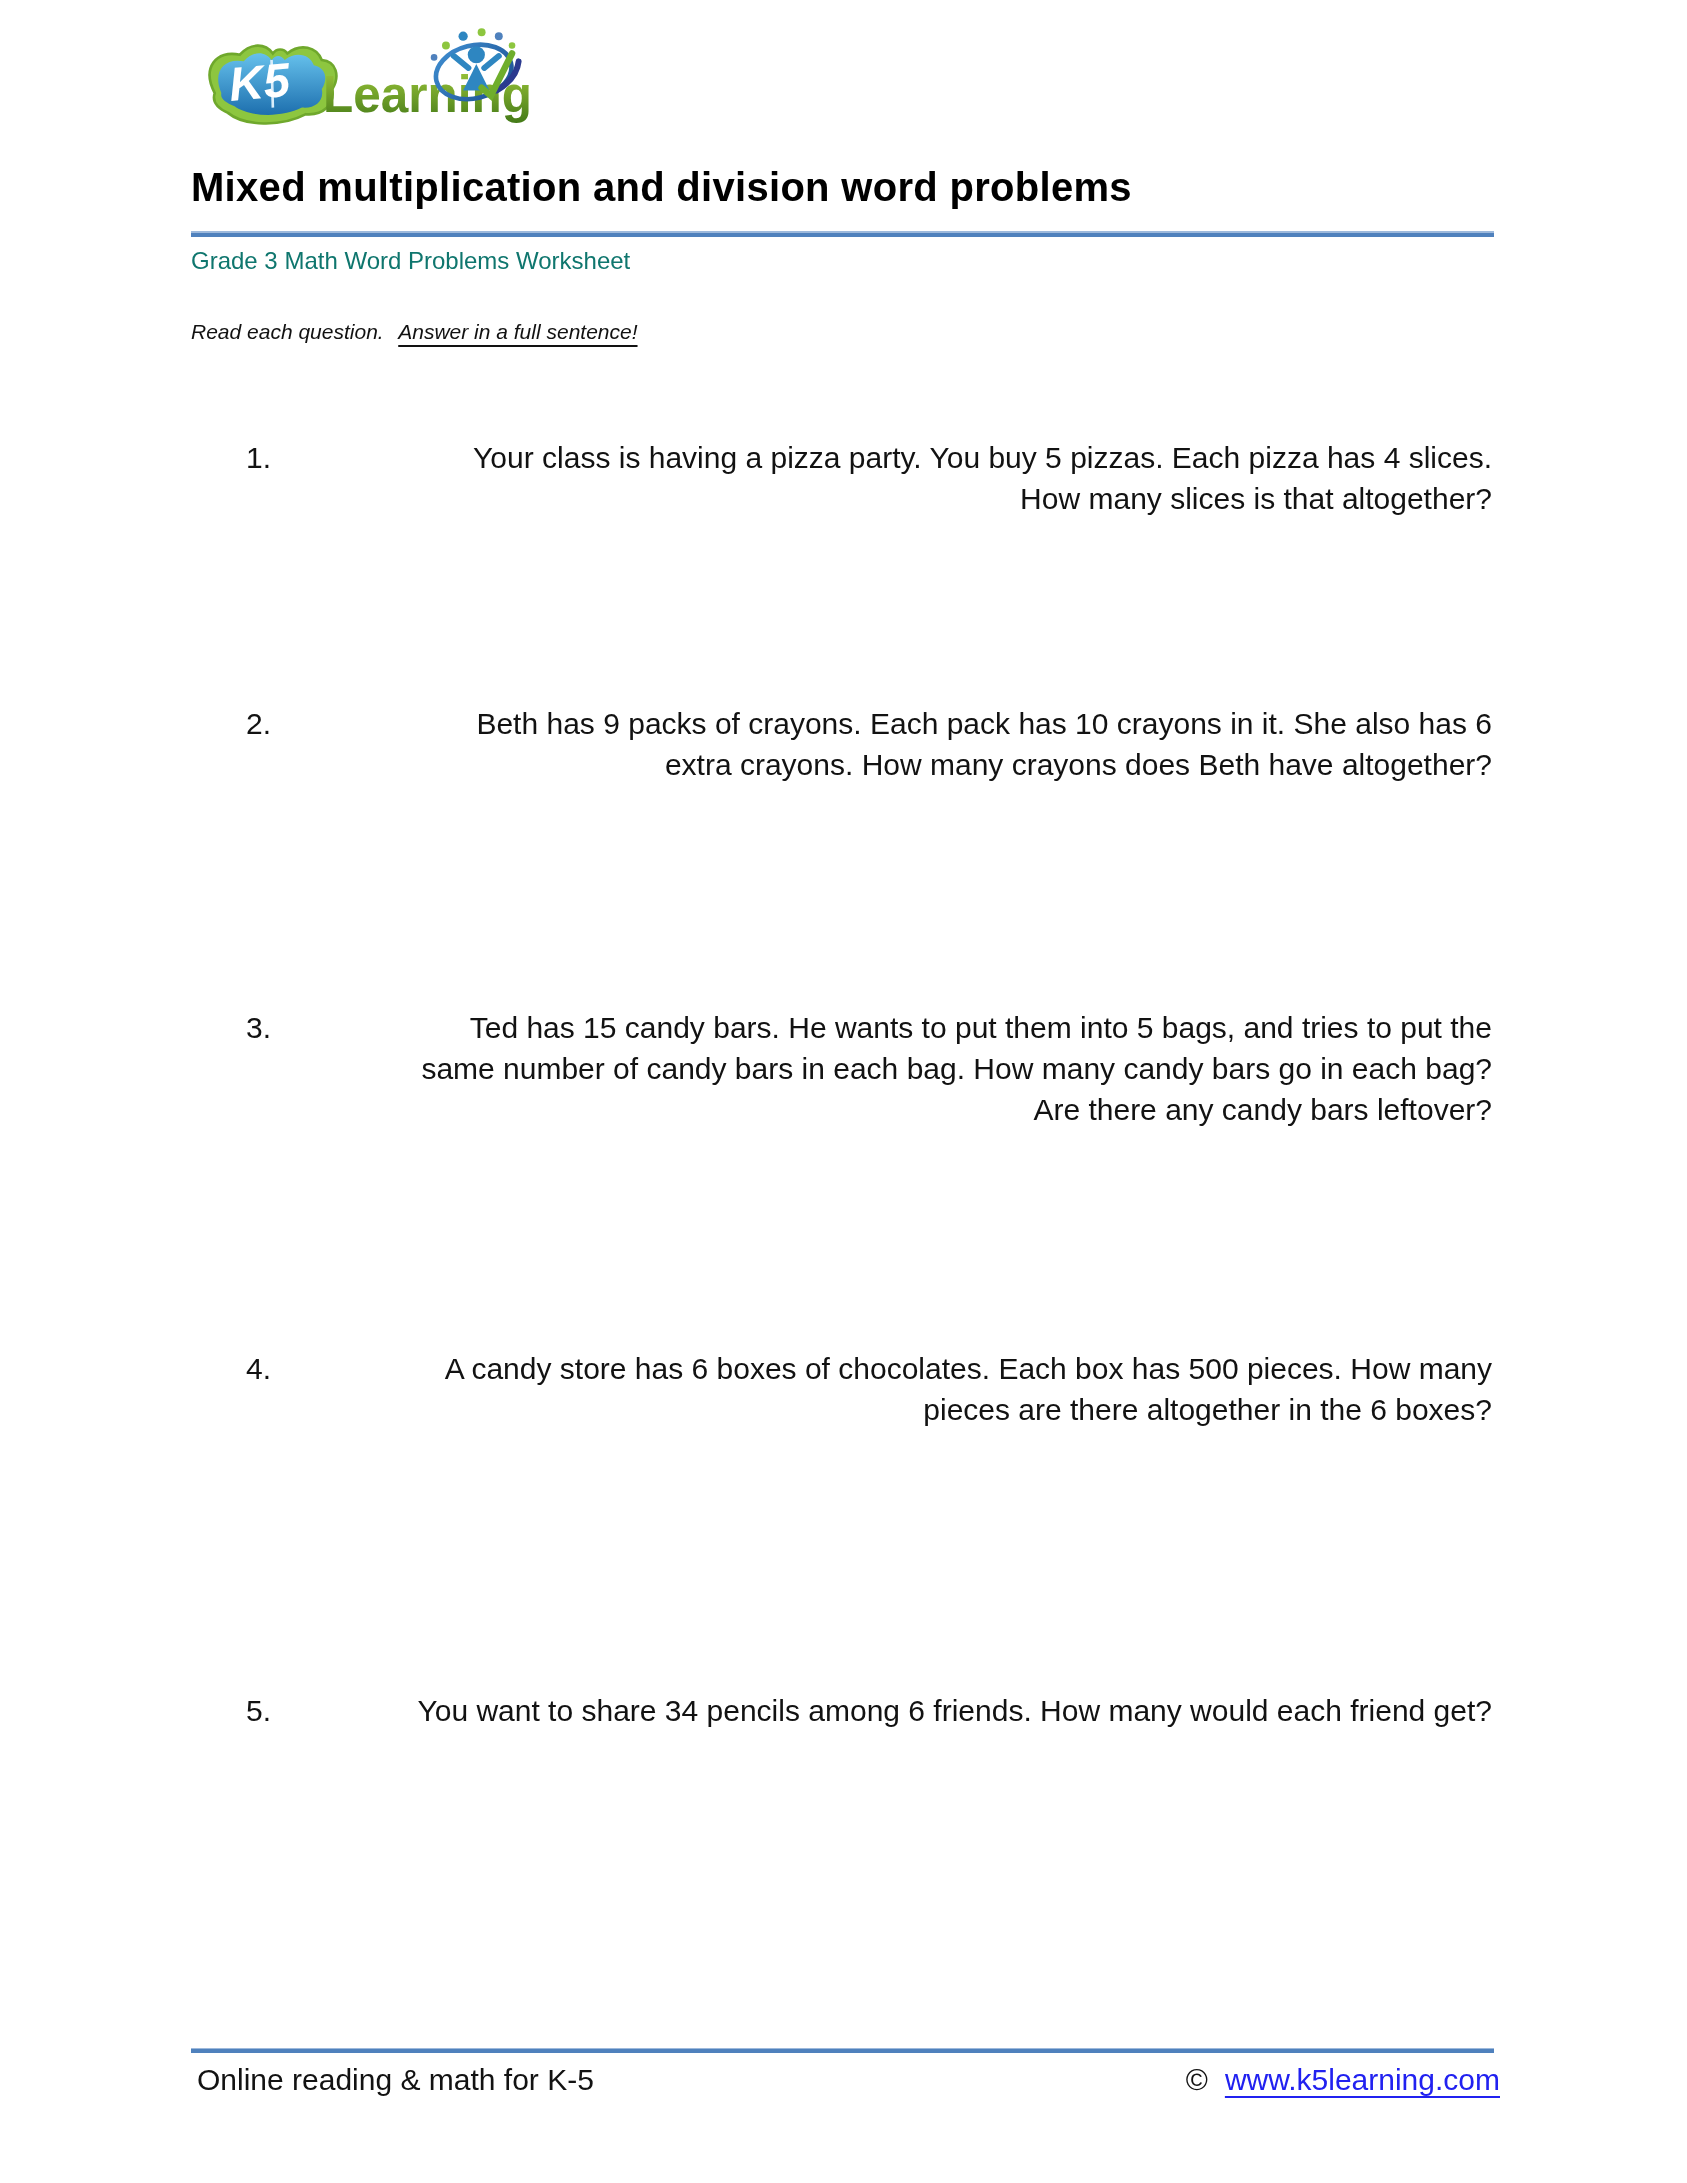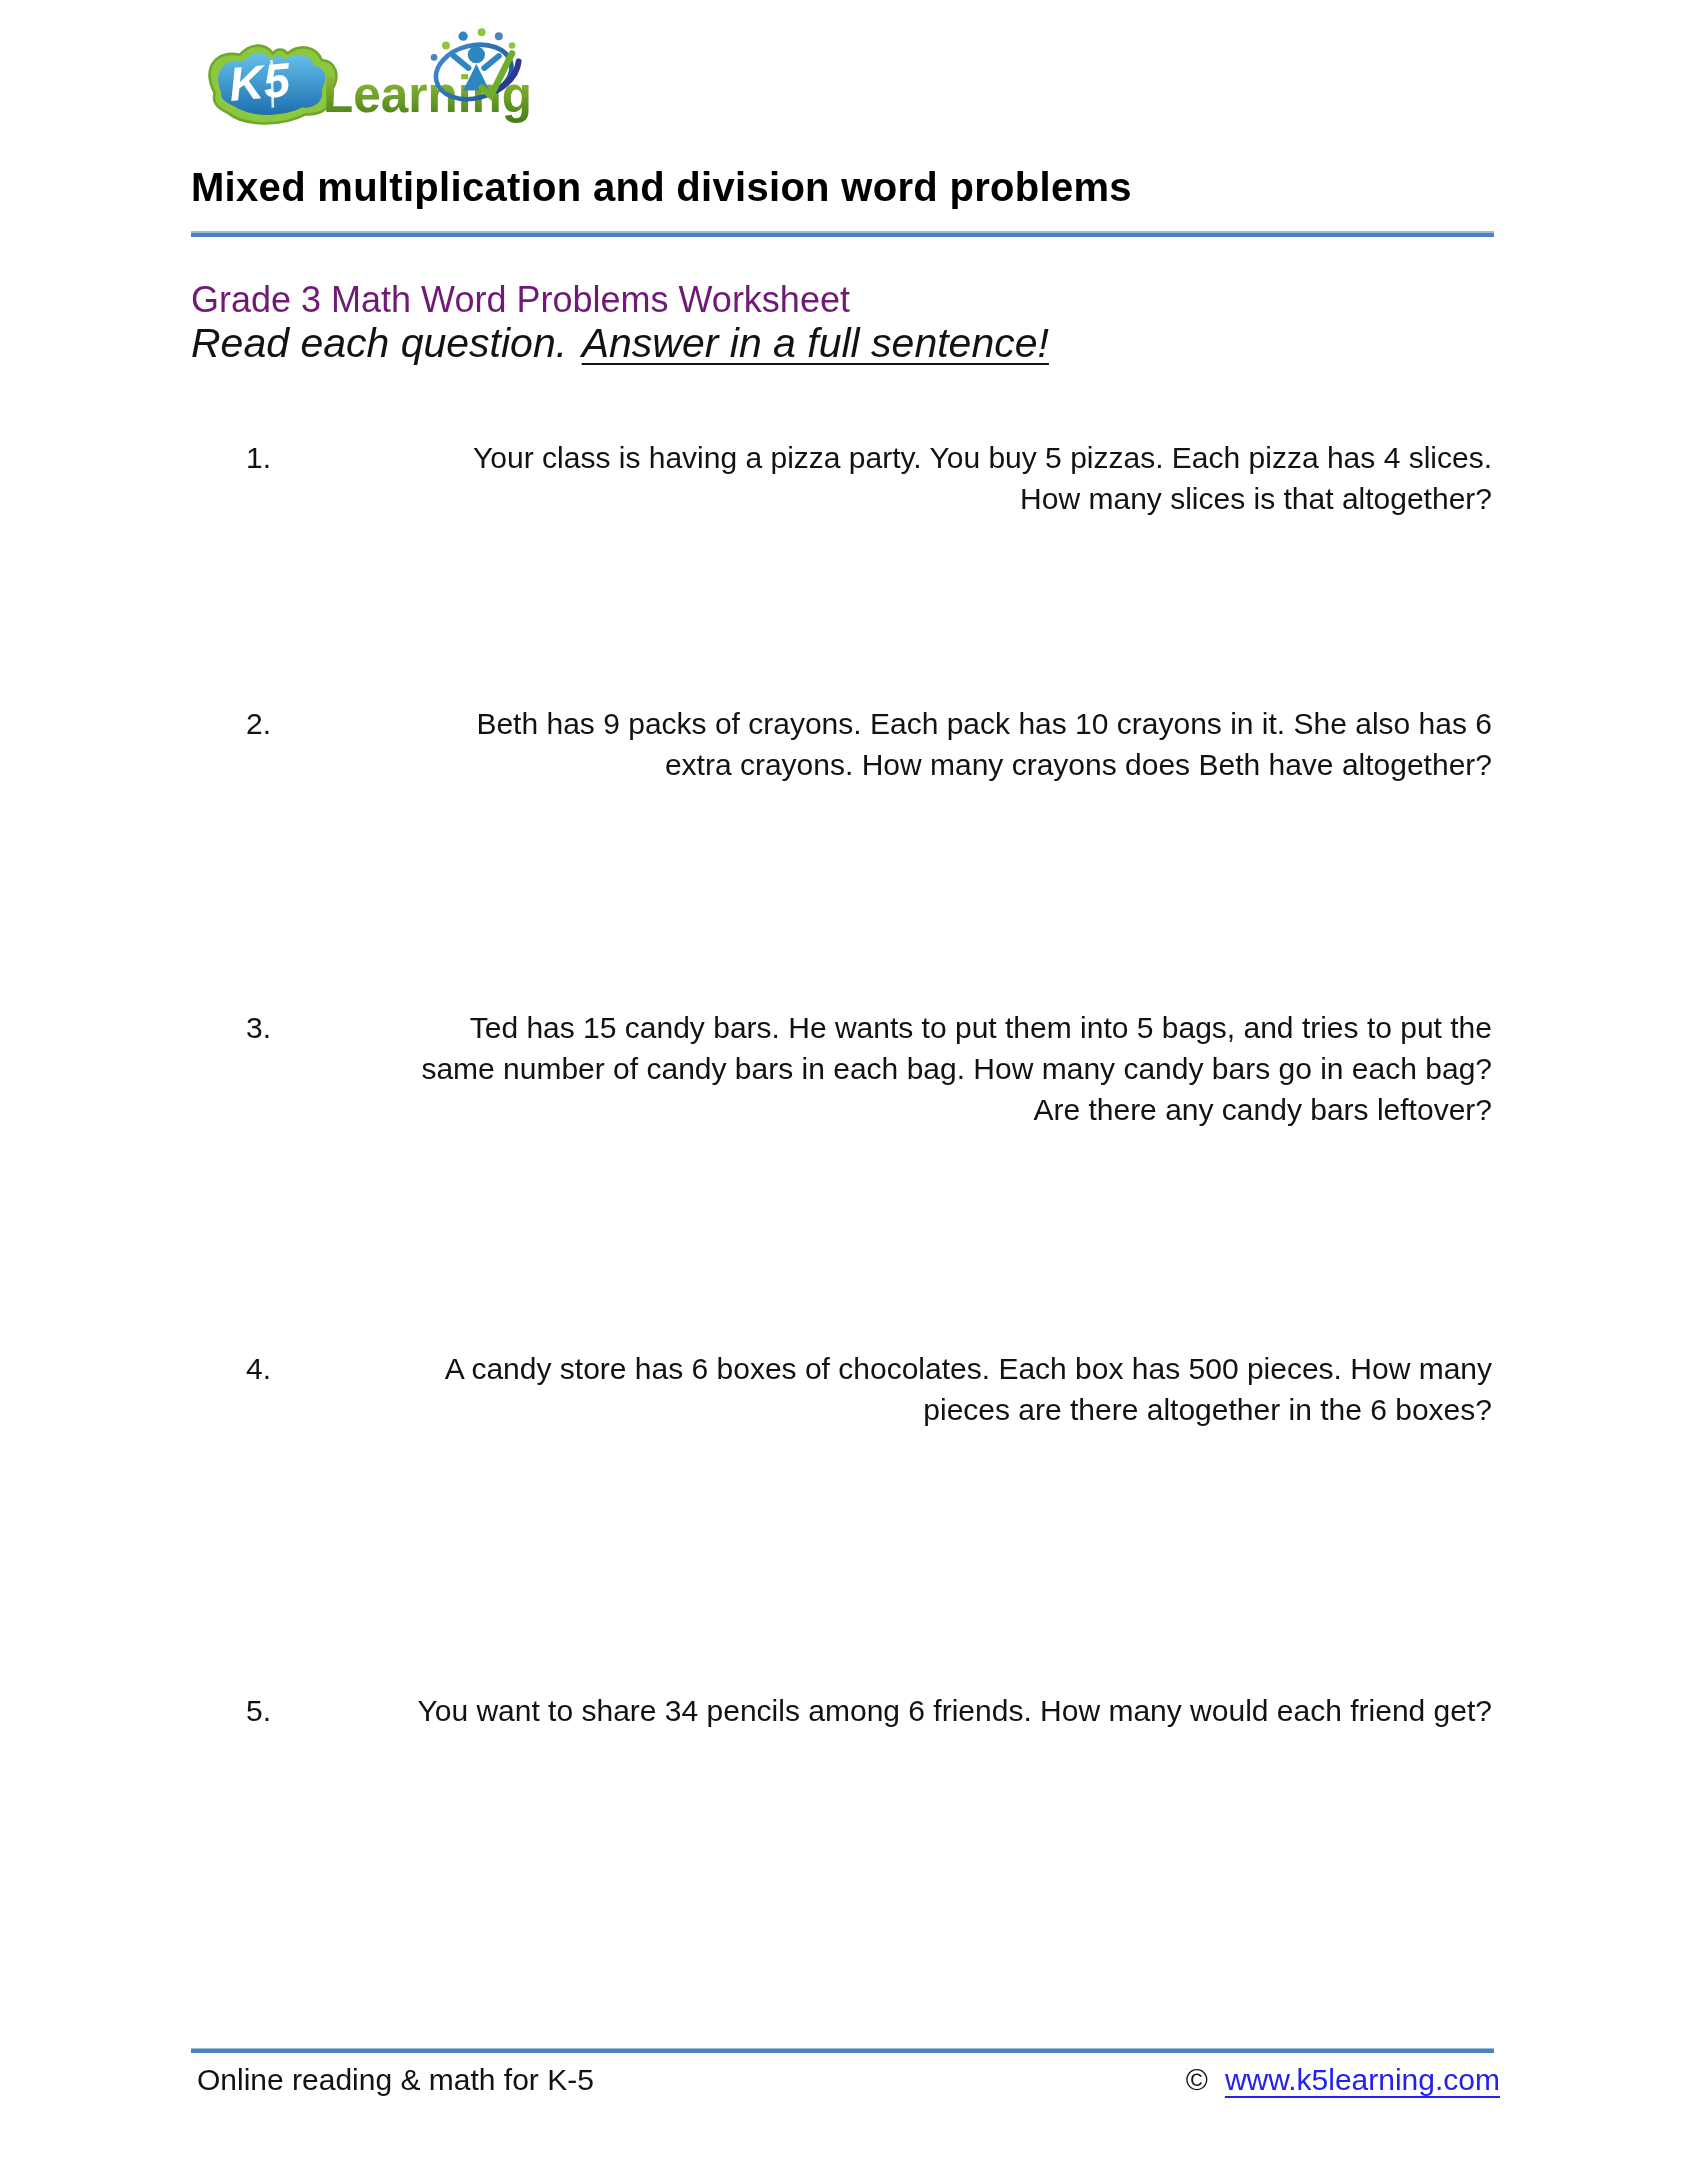--- a/index.html
+++ b/index.html
@@ -18,25 +18,25 @@
     position:absolute;left:191px;top:165px;width:1323px;
     font-size:40px;font-weight:bold;color:#000000;
     letter-spacing:0.3px;white-space:nowrap;
   }
   .rule{
     position:absolute;left:191px;top:231px;width:1303px;height:6px;
     background:linear-gradient(to bottom,#9db9dc 0 30%,#4f81bd 30% 100%);
   }
   .subtitle{
     position:absolute;left:191px;top:247px;width:1257px;
-    font-size:36px;color:#701a75;white-space:nowrap;margin-top:32px;
+    font-size:24px;color:#0f766e;white-space:nowrap;
   }
   .instruction{
     position:absolute;left:191px;top:320px;width:1257px;
-    font-size:41px;font-style:italic;color:#121212;white-space:nowrap;
+    font-size:21px;font-style:italic;color:#121212;white-space:nowrap;
   }
   .instruction .underlined{
     margin-left:14.6px;
     text-decoration:underline;
     text-underline-offset:6px;
     text-decoration-thickness:2px;
   }
   
   .q{
     position:absolute;left:246px;width:1250px;

